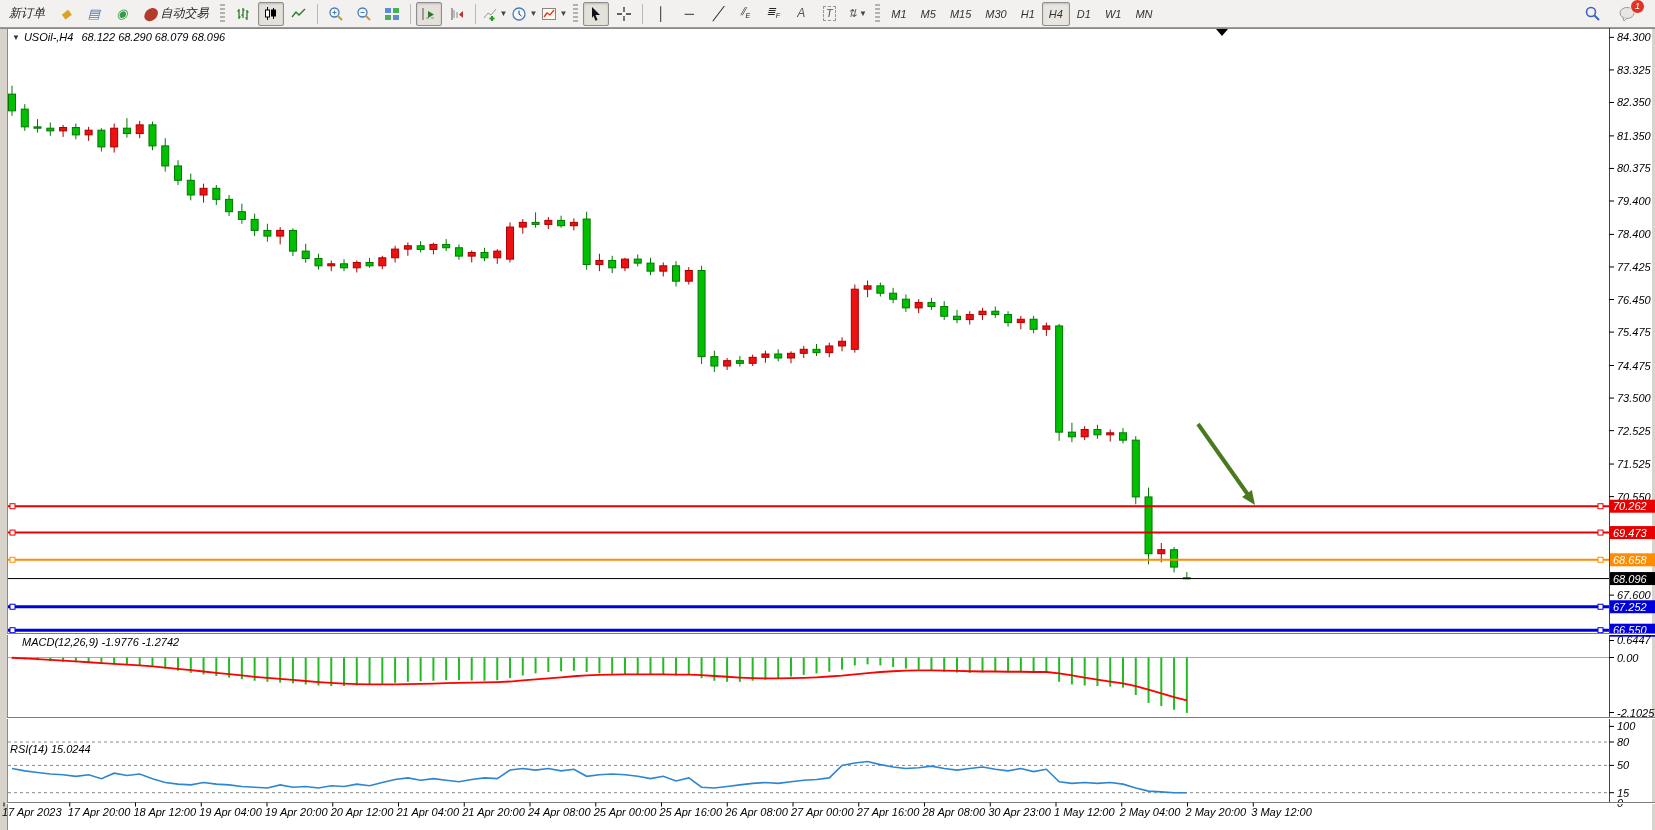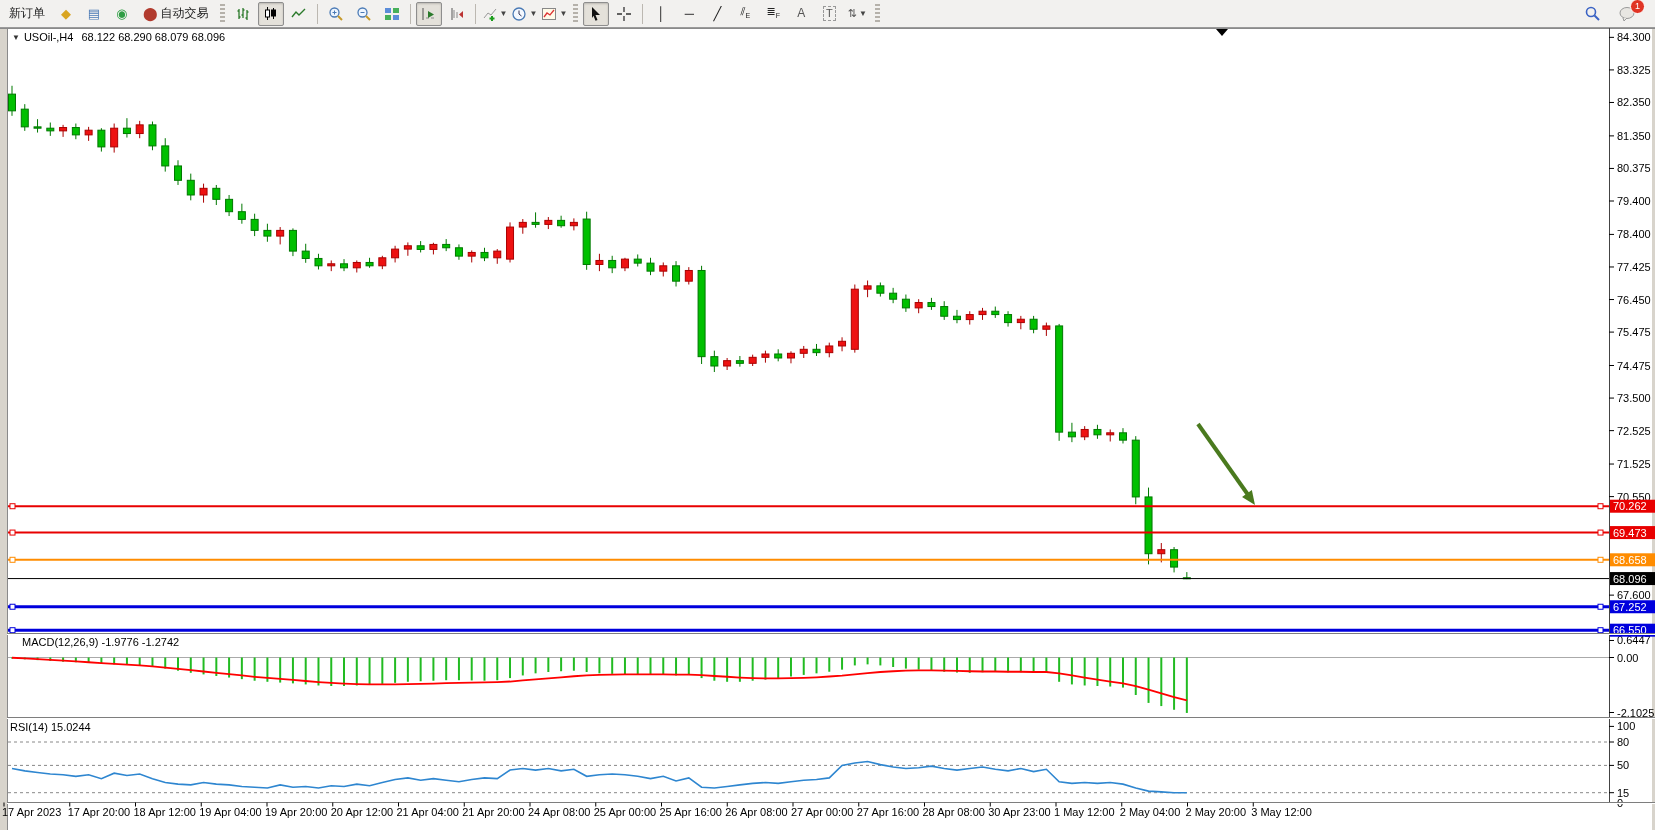--- a/index.html
+++ b/index.html
@@ -1,16 +1,16 @@
 <!DOCTYPE html>
 <html><head>
 <meta charset="utf-8">
 <style>
   html,body{margin:0;padding:0;background:#fff;font-family:"Liberation Sans",sans-serif;}
-  #stage{position:relative;width:1655px;height:830px;overflow:hidden;background:#fff;}
+  #stage{position:relative;width:1655px;height:830px;overflow:hidden;background:#fff;font-style:italic;}
   
   #toolbar{position:absolute;top:0;left:0;width:1655px;height:28px;background:#f2f1ef;
     border-bottom:1px solid #9a9a9a;display:flex;align-items:center;z-index:5;padding-left:2px;box-sizing:border-box;}
   .tbtn{height:22px;min-width:24px;display:flex;align-items:center;justify-content:center;
     border:1px solid transparent;border-radius:2px;margin:0 1px;font-size:12px;color:#222;cursor:default;}
   .tbtn.text{padding:0 5px;}
   .tbtn.pressed{background:#e4e1da;border:1px solid #8e8e8e;box-shadow:inset 0 1px 2px rgba(0,0,0,.18);}
   .grip{width:5px;height:20px;margin:0 4px;background:repeating-linear-gradient(to bottom,#b5b1aa 0 2px,rgba(0,0,0,0) 2px 4px);}
   .sep{width:1px;height:20px;background:#bcb8b1;margin:0 4px;}
   .caret{font-size:8px;color:#444;margin-left:2px;}
@@ -18,21 +18,21 @@
   .tf{font-size:11px;color:#333;padding:0 6px;height:22px;display:flex;align-items:center;border:1px solid transparent;border-radius:2px;}
   .tf.active{background:#e9e6e0;border:1px solid #8e8e8e;box-shadow:inset 0 1px 2px rgba(0,0,0,.18);}
   #tb-right{margin-left:auto;display:flex;align-items:center;margin-right:14px;}
   .badge{position:absolute;top:-4px;right:-6px;background:#e03424;color:#fff;border-radius:50%;
     width:13px;height:13px;font-size:9px;display:flex;align-items:center;justify-content:center;border:1px solid #fff;}
   
   #chart-svg{position:absolute;left:0;top:0;z-index:1;}
   .overlay{position:absolute;z-index:3;font-size:11px;color:#000;white-space:pre;}
   #chart-title{left:12px;top:31px;}
   #macd-label{left:22px;top:636px;}
-  #rsi-label{left:10px;top:721px;}
+  #rsi-label{left:10px;top:743px;}
   .tri{font-size:8px;vertical-align:1px;color:#333;margin-right:4px;}
 </style>
 </head>
 <body>
 
 <div id="stage">
 
   <div id="toolbar">
     <div class="tbtn text">新订单</div>
     <div class="tbtn">
@@ -157,20 +157,31 @@
         <span class="glyph" style="font-size:12px;color:#555;">A</span>
       </div>
     <div class="tbtn">
         <span class="glyph" style="font-size:11px;border:1px dashed #999;padding:0 2px;color:#555;">T</span>
       </div>
     <div class="tbtn">
         <span class="glyph" style="font-size:11px;color:#555;">⇅</span>
         <span class="caret">▼</span>
       </div>
     <div class="grip"></div>
+    <div id="tf-bar" style="display:flex;">
+        <div class="tf">M1</div>
+        <div class="tf">M5</div>
+        <div class="tf">M15</div>
+        <div class="tf">M30</div>
+        <div class="tf">H1</div>
+        <div class="tf active">H4</div>
+        <div class="tf">D1</div>
+        <div class="tf">W1</div>
+        <div class="tf">MN</div>
+      </div>
     <div id="tb-right">
       <div class="tbtn">
         <svg width="17" height="17">
             <circle cx="7" cy="7" r="4.5" fill="none" stroke="#3b63c4" stroke-width="1.6"></circle>
             <path d="M10.5 10.5l4.5 4.5" stroke="#3b63c4" stroke-width="2"></path>
           </svg>
       </div>
       <div class="tbtn" style="position:relative;margin-left:8px;">
         <svg width="17" height="15">
             <ellipse cx="8" cy="7" rx="7" ry="5.5" fill="#e8e6e2" stroke="#9a9a9a"></ellipse>

